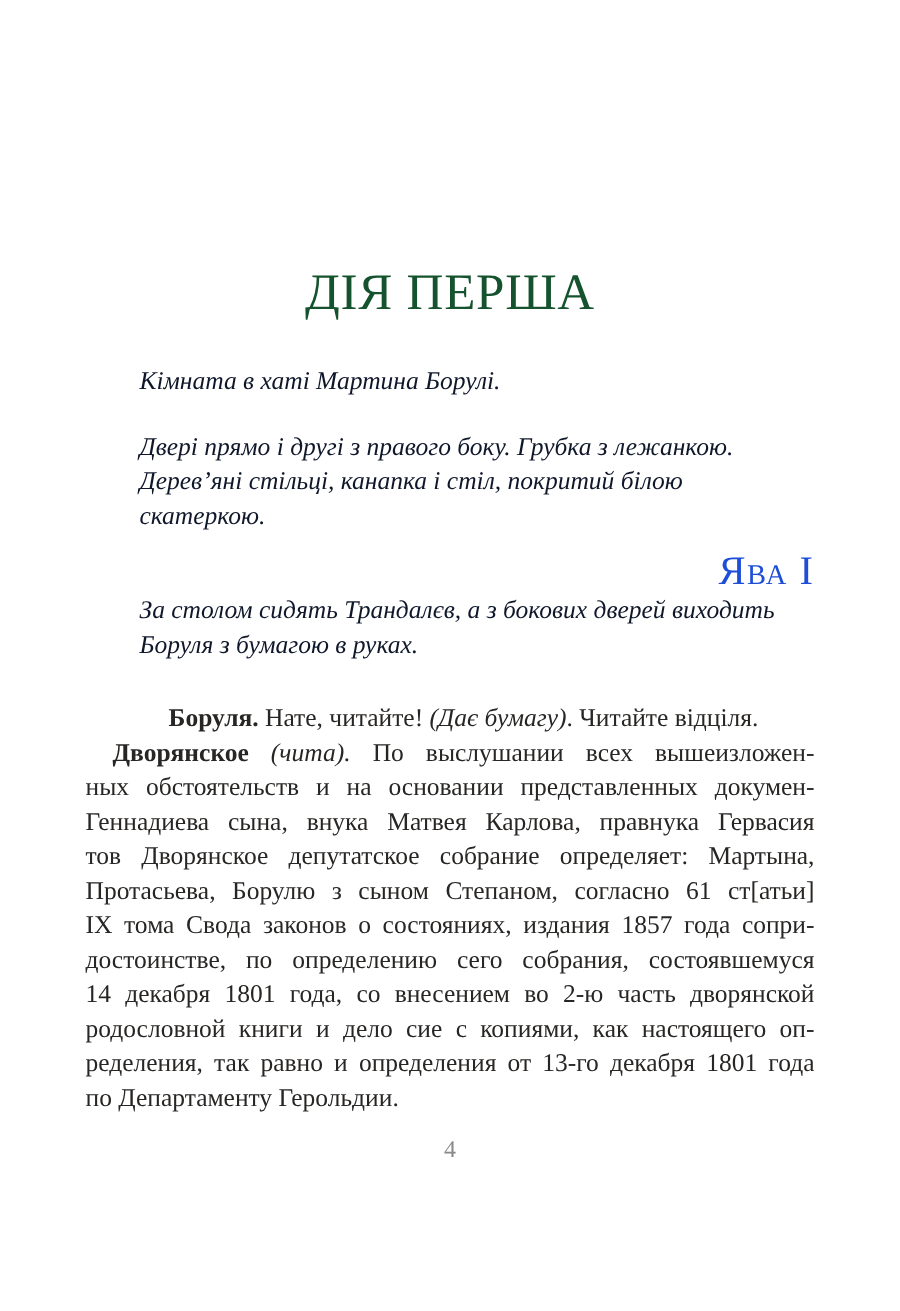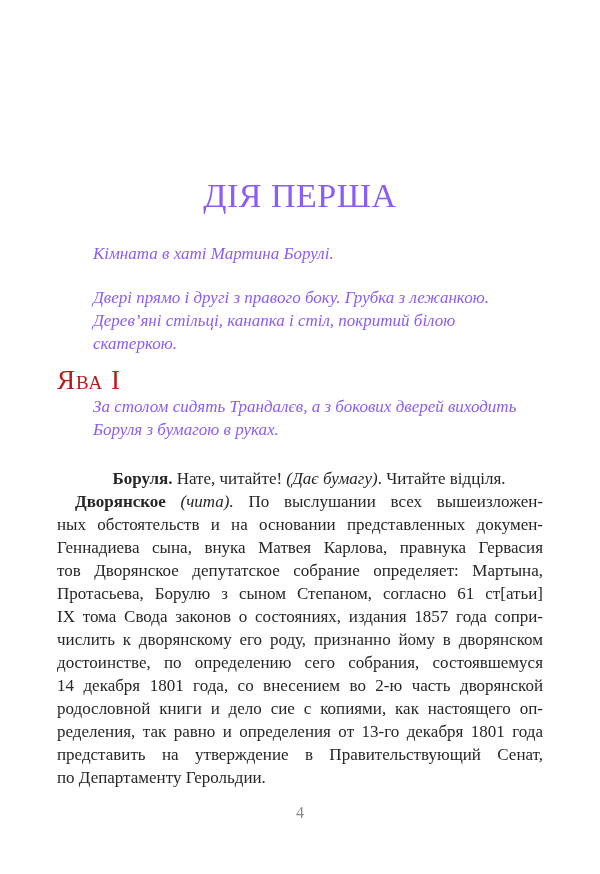--- a/index.html
+++ b/index.html
@@ -21,42 +21,42 @@
       padding: 176px 57px 0 57px;
       position: relative;
     }
     .act-title {
       margin: 0;
       font-size: 34px;
       font-weight: 400;
       line-height: 40px;
       letter-spacing: 0.5px;
       text-align: center;
-      color: #8b5cf6;
+      color: #14532d;
     }
     .sd {
       font-style: italic;
       font-size: 17px;
       line-height: 23px;
       margin: 0 0 0 36px;
       width: 445px;
-      color: #8b5cf6;
+      color: #0f172a;
     }
     .sd1 { margin-top: 26px; }
     .sd2 { margin-top: 21px; }
     .sd3 { }
     .scene-title {
       margin: 10px 0 0 0;
       font-size: 27px;
       font-weight: 400;
       font-variant: small-caps;
       letter-spacing: 1px;
       line-height: 30px;
-      text-align: left;
-      color: #b91c1c;
+      text-align: right;
+      color: #1d4ed8;
     }
     .dialogue {
       font-size: 17px;
       line-height: 23px;
       margin: 0;
     }
     .borulya {
       margin-top: 26px;
       text-indent: 18px;
       text-align: center;
@@ -97,24 +97,22 @@
 
   <p class="dialogue borulya"><span class="speaker">Боруля.</span><span> Нате, читайте! </span><span class="direction">(Дає бумагу)</span><span>. Читайте відціля.</span></p>
 
   <div class="dialogue trandalev">
     <div class="jline indent"><span class="speaker">Дворянское</span><span class="direction"> (чита). </span><span>По выслушании всех вышеизложен-</span></div>
     <div class="jline">ных обстоятельств и на основании представленных докумен-</div>
     <div class="jline">Геннадиева сына, внука Матвея Карлова, правнука Гервасия</div>
     <div class="jline">тов Дворянское депутатское собрание определяет: Мартына,</div>
     <div class="jline">Протасьева, Борулю з сыном Степаном, согласно 61 ст[атьи]</div>
     <div class="jline">IX тома Свода законов о состояниях, издания 1857 года сопри-</div>
-    <div class="jline">числить к дворянскому его роду, признанно йому в дворянском</div>
     <div class="jline">достоинстве, по определению сего собрания, состоявшемуся</div>
     <div class="jline">14 декабря 1801 года, со внесением во 2-ю часть дворянской</div>
     <div class="jline">родословной книги и дело сие с копиями, как настоящего оп-</div>
     <div class="jline">ределения, так равно и определения от 13-го декабря 1801 года</div>
-    <div class="jline">представить на утверждение в Правительствующий Сенат,</div>
     <div class="lastline">по Департаменту Герольдии.</div>
   </div>
 
   <div class="page-number">4</div>
 
 </div>
 
 </body></html>

